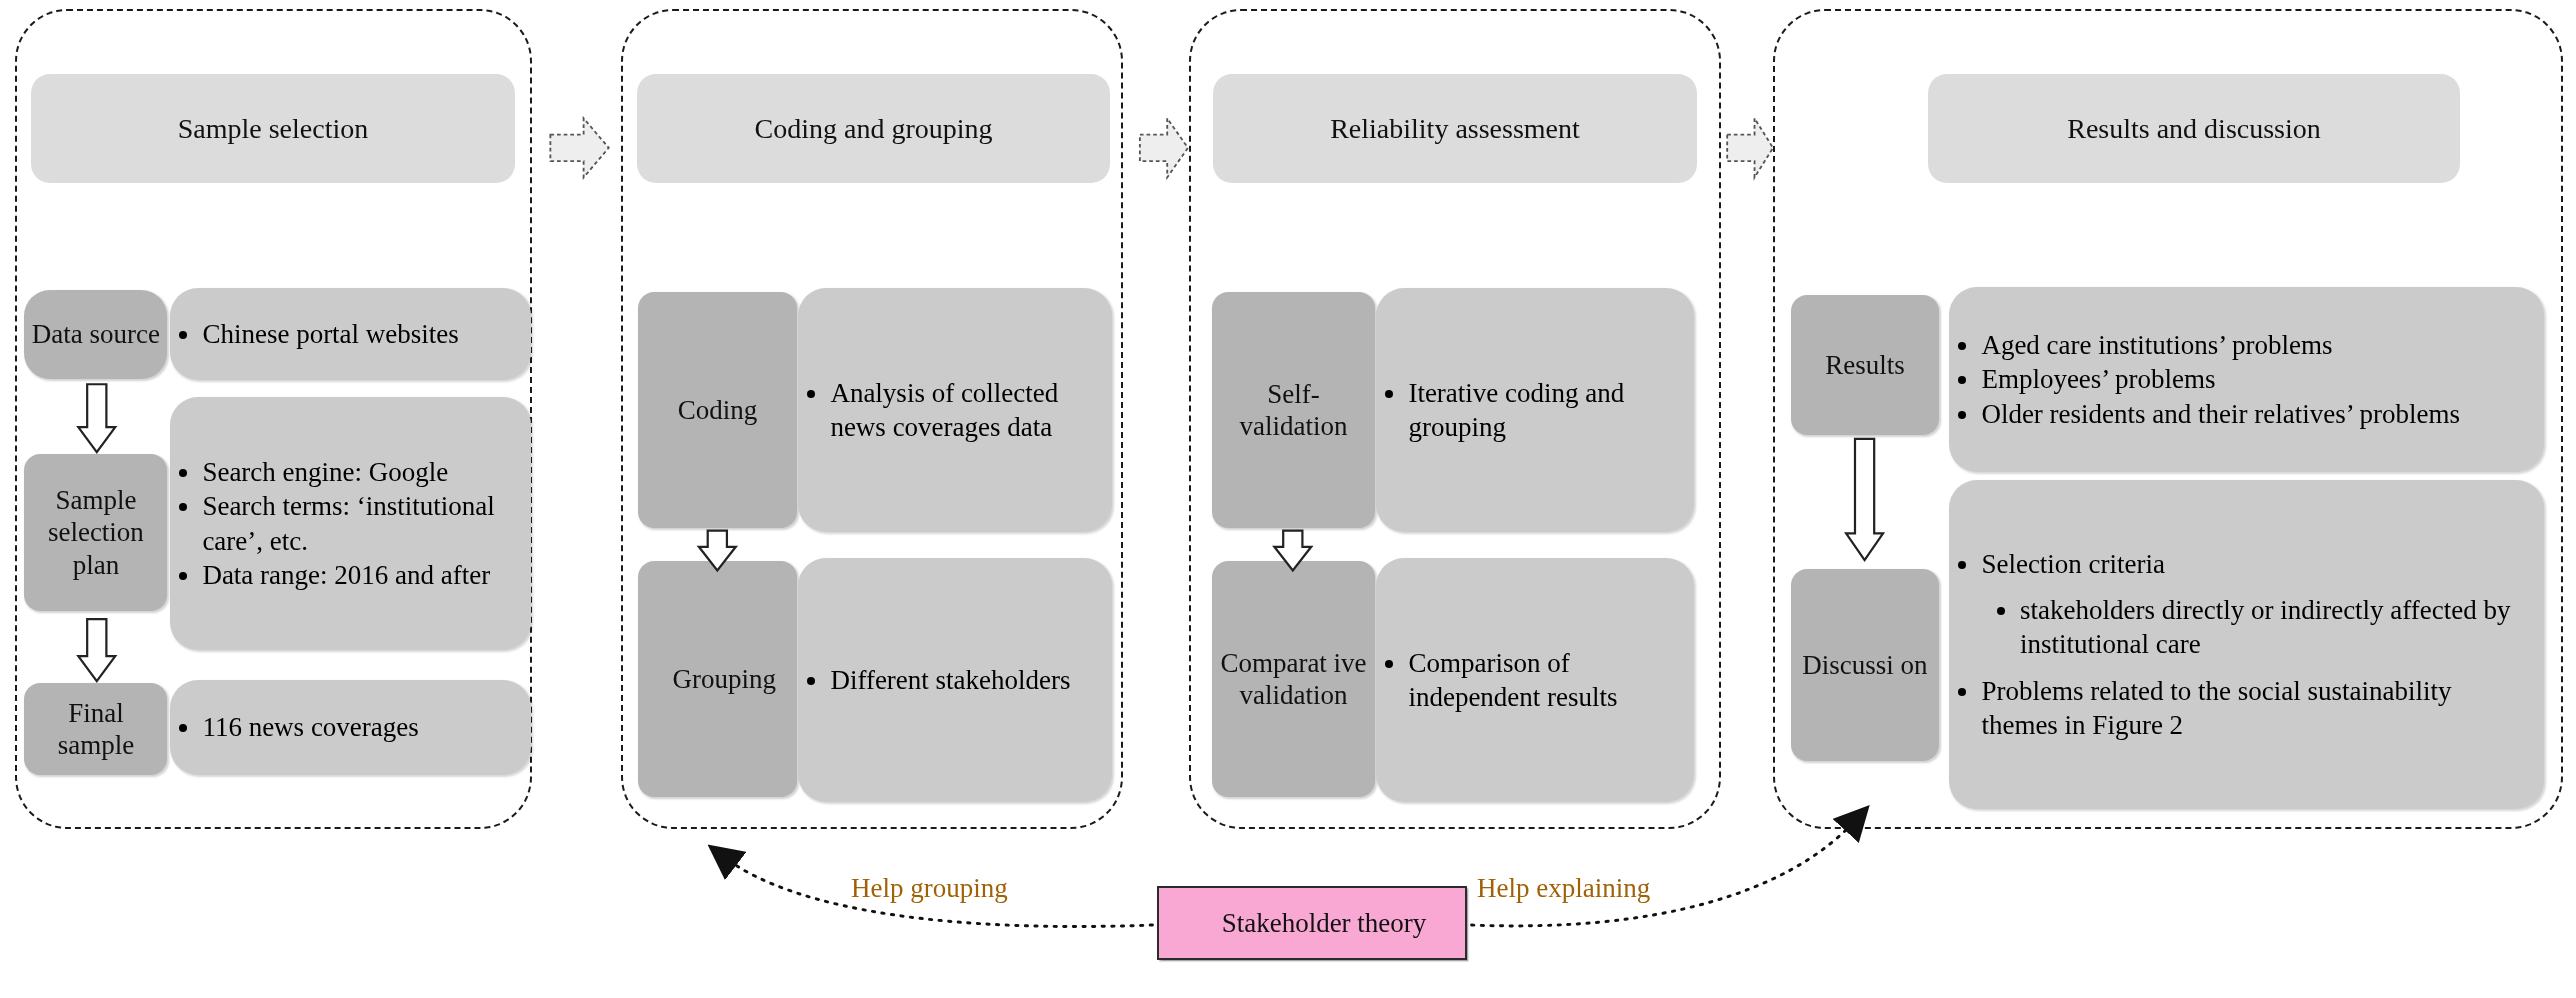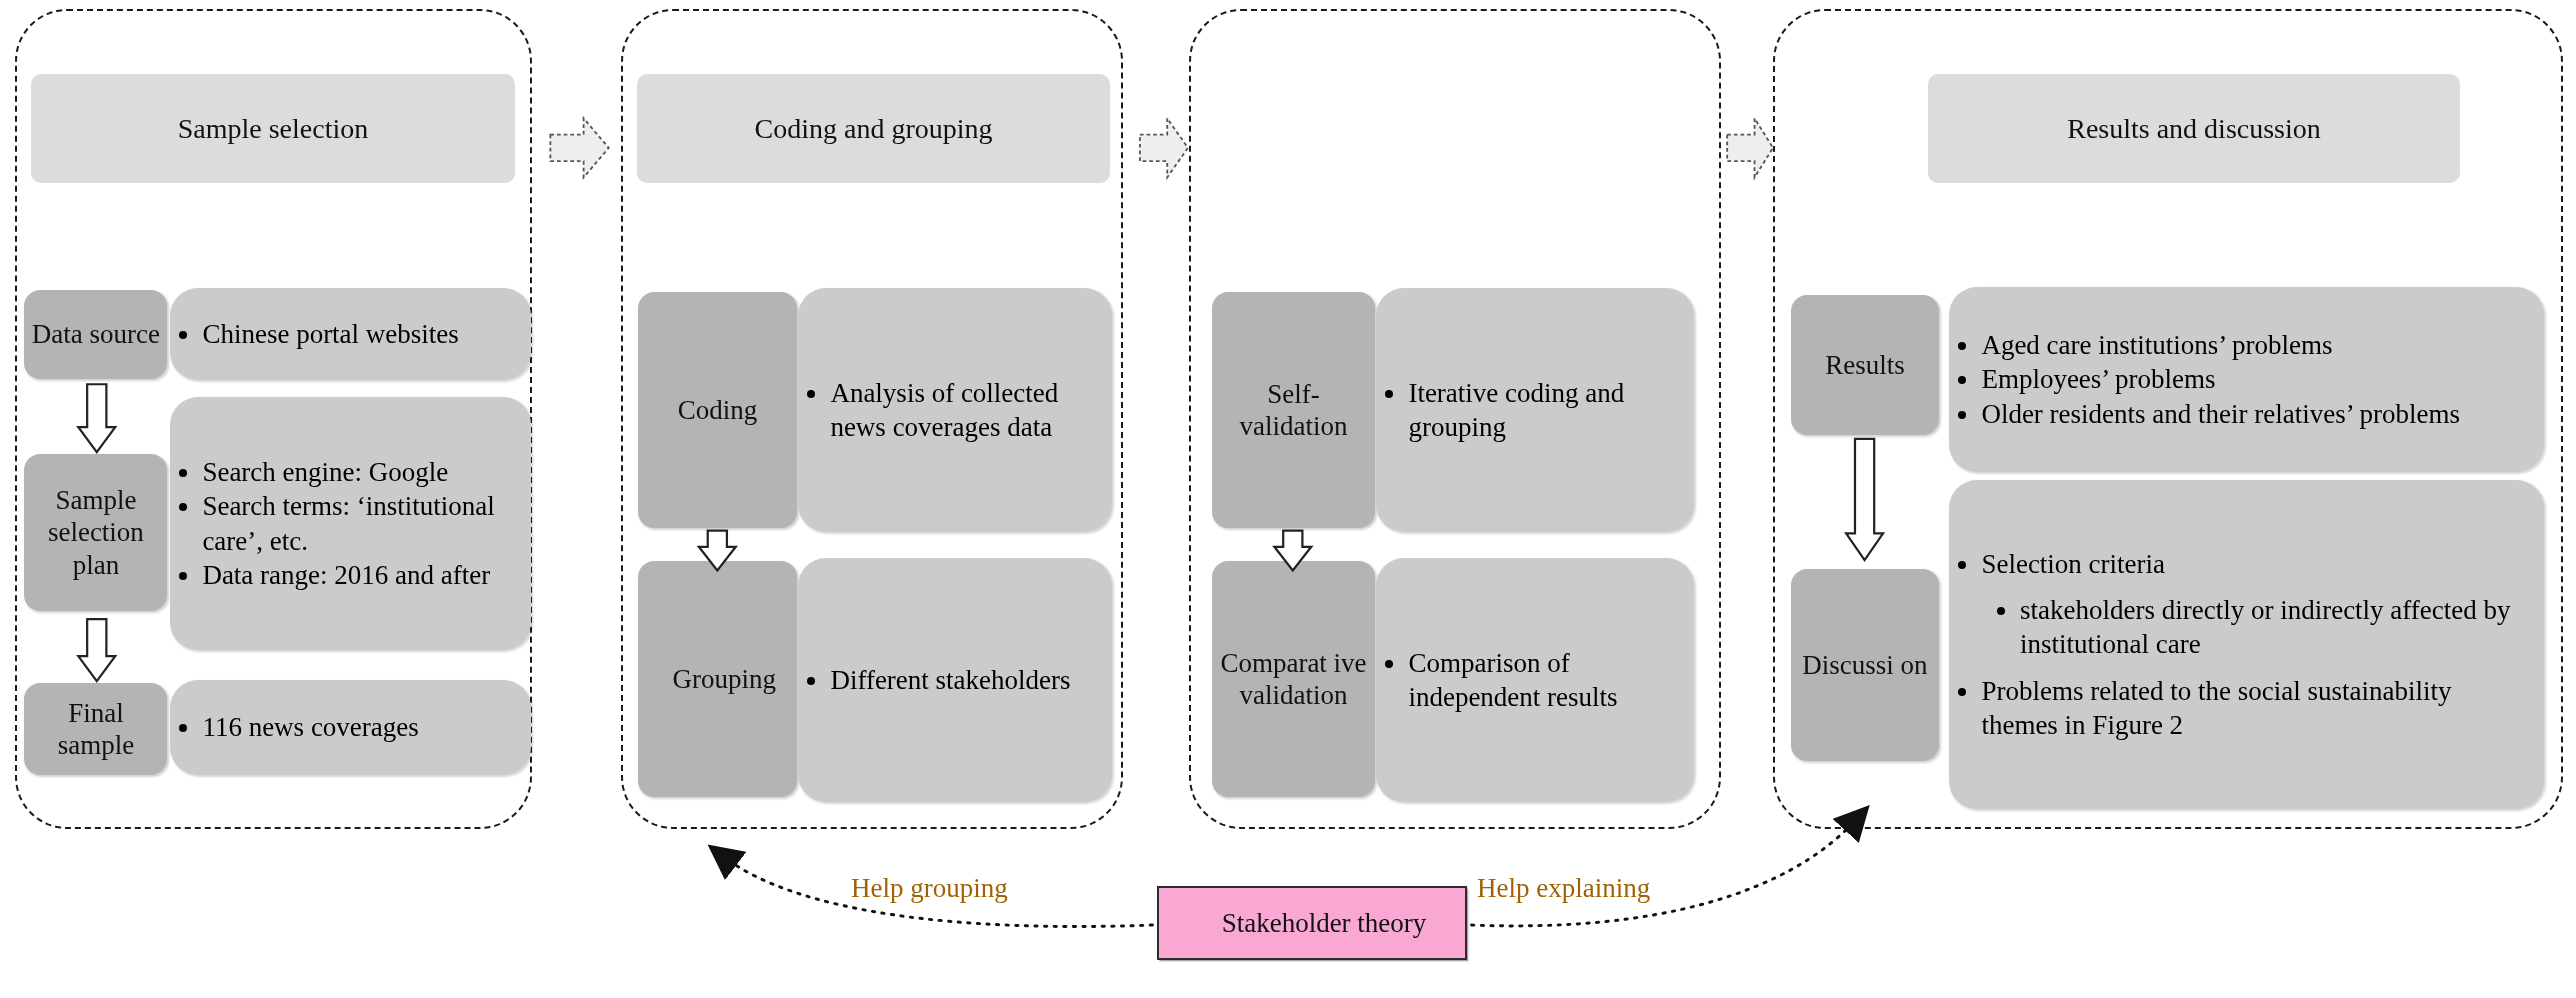--- a/index.html
+++ b/index.html
@@ -3,21 +3,21 @@
 <meta charset="utf-8">
 <style>
   html,body{margin:0;padding:0;background:#ffffff;}
   body{width:2576px;height:999px;position:relative;font-family:"Liberation Serif","DejaVu Serif",serif;color:#000;}
   #stage{position:relative;width:2576px;height:999px;overflow:hidden;}
 
   
   .panel{position:absolute;border:2.2px dashed #1a1a1a;border-radius:52px;box-sizing:border-box;background:transparent;}
 
   
-  .phead{position:absolute;background:#dcdcdc;border-radius:10px;display:flex;align-items:center;justify-content:center;
+  .phead{position:absolute;background:#dcdcdc;border-radius:19px;display:flex;align-items:center;justify-content:center;
          text-align:center;font-size:28px;line-height:1.25;color:#111;box-sizing:border-box;padding:4.4px 10.3px;}
 
   
   .keybox{position:absolute;background:#b4b4b4;border-radius:16.3px;display:flex;align-items:center;justify-content:center;
           text-align:center;font-size:27px;line-height:1.2;color:#111;box-sizing:border-box;padding:3px 4.4px;
           box-shadow:1.5px 1.5px 2.2px rgba(0,0,0,.18);}
   .valbox{position:absolute;background:#cbcbcb;border-radius:28px;display:flex;align-items:center;
           box-sizing:border-box;padding:7.4px 10.3px 7.4px 7.4px;box-shadow:1.5px 1.5px 2.2px rgba(0,0,0,.16);}
   .valbox ul{margin:0;padding:0 0 0 25px;list-style:disc;}
   .valbox ul li{font-size:27px;line-height:1.26;margin:0;padding:0;}
@@ -34,21 +34,21 @@
 </style>
 </head>
 <body>
 
 <div id="stage">
 
   <div class="panel" style="left:14.8px;top:8.9px;width:517px;height:820px;"></div>
 
   <div class="phead" style="left:31px;top:74px;width:484px;height:109px;">Sample selection</div>
 
-  <div class="keybox" style="left:24.4px;top:290px;width:143px;height:89px;">Data source</div>
+  <div class="keybox" style="left:24.4px;top:290px;width:143px;height:89px;border-radius:26px;">Data source</div>
   <div class="valbox" style="left:170px;top:288px;width:361px;height:92px;">
     <ul>
       <li>Chinese portal websites</li>
     </ul>
   </div>
 
   <div class="keybox" style="left:24.4px;top:454px;width:143px;height:157px;">Sample selection plan</div>
   <div class="valbox" style="left:170px;top:397px;width:361px;height:253px;">
     <ul>
       <li>Search engine: Google</li>
@@ -77,20 +77,21 @@
 
   <div class="keybox" style="left:638px;top:561px;width:159px;height:236px;padding-left:18px;">Grouping</div>
   <div class="valbox" style="left:798px;top:558px;width:314px;height:244px;">
     <ul>
       <li>Different stakeholders</li>
     </ul>
   </div>
 
   <div class="panel" style="left:1189px;top:8.9px;width:532px;height:820px;"></div>
 
+  <div class="phead" style="left:1213px;top:74px;width:484px;height:109px;">Reliability assessment</div>
 
   <div class="keybox" style="left:1212px;top:292px;width:163px;height:236px;">Self-validation</div>
   <div class="valbox" style="left:1376px;top:288px;width:318px;height:244px;">
     <ul>
       <li>Iterative coding and grouping</li>
     </ul>
   </div>
 
   <div class="keybox" style="left:1212px;top:561px;width:163px;height:236px;">Comparat ive validation</div>
   <div class="valbox" style="left:1376px;top:558px;width:318px;height:244px;">

